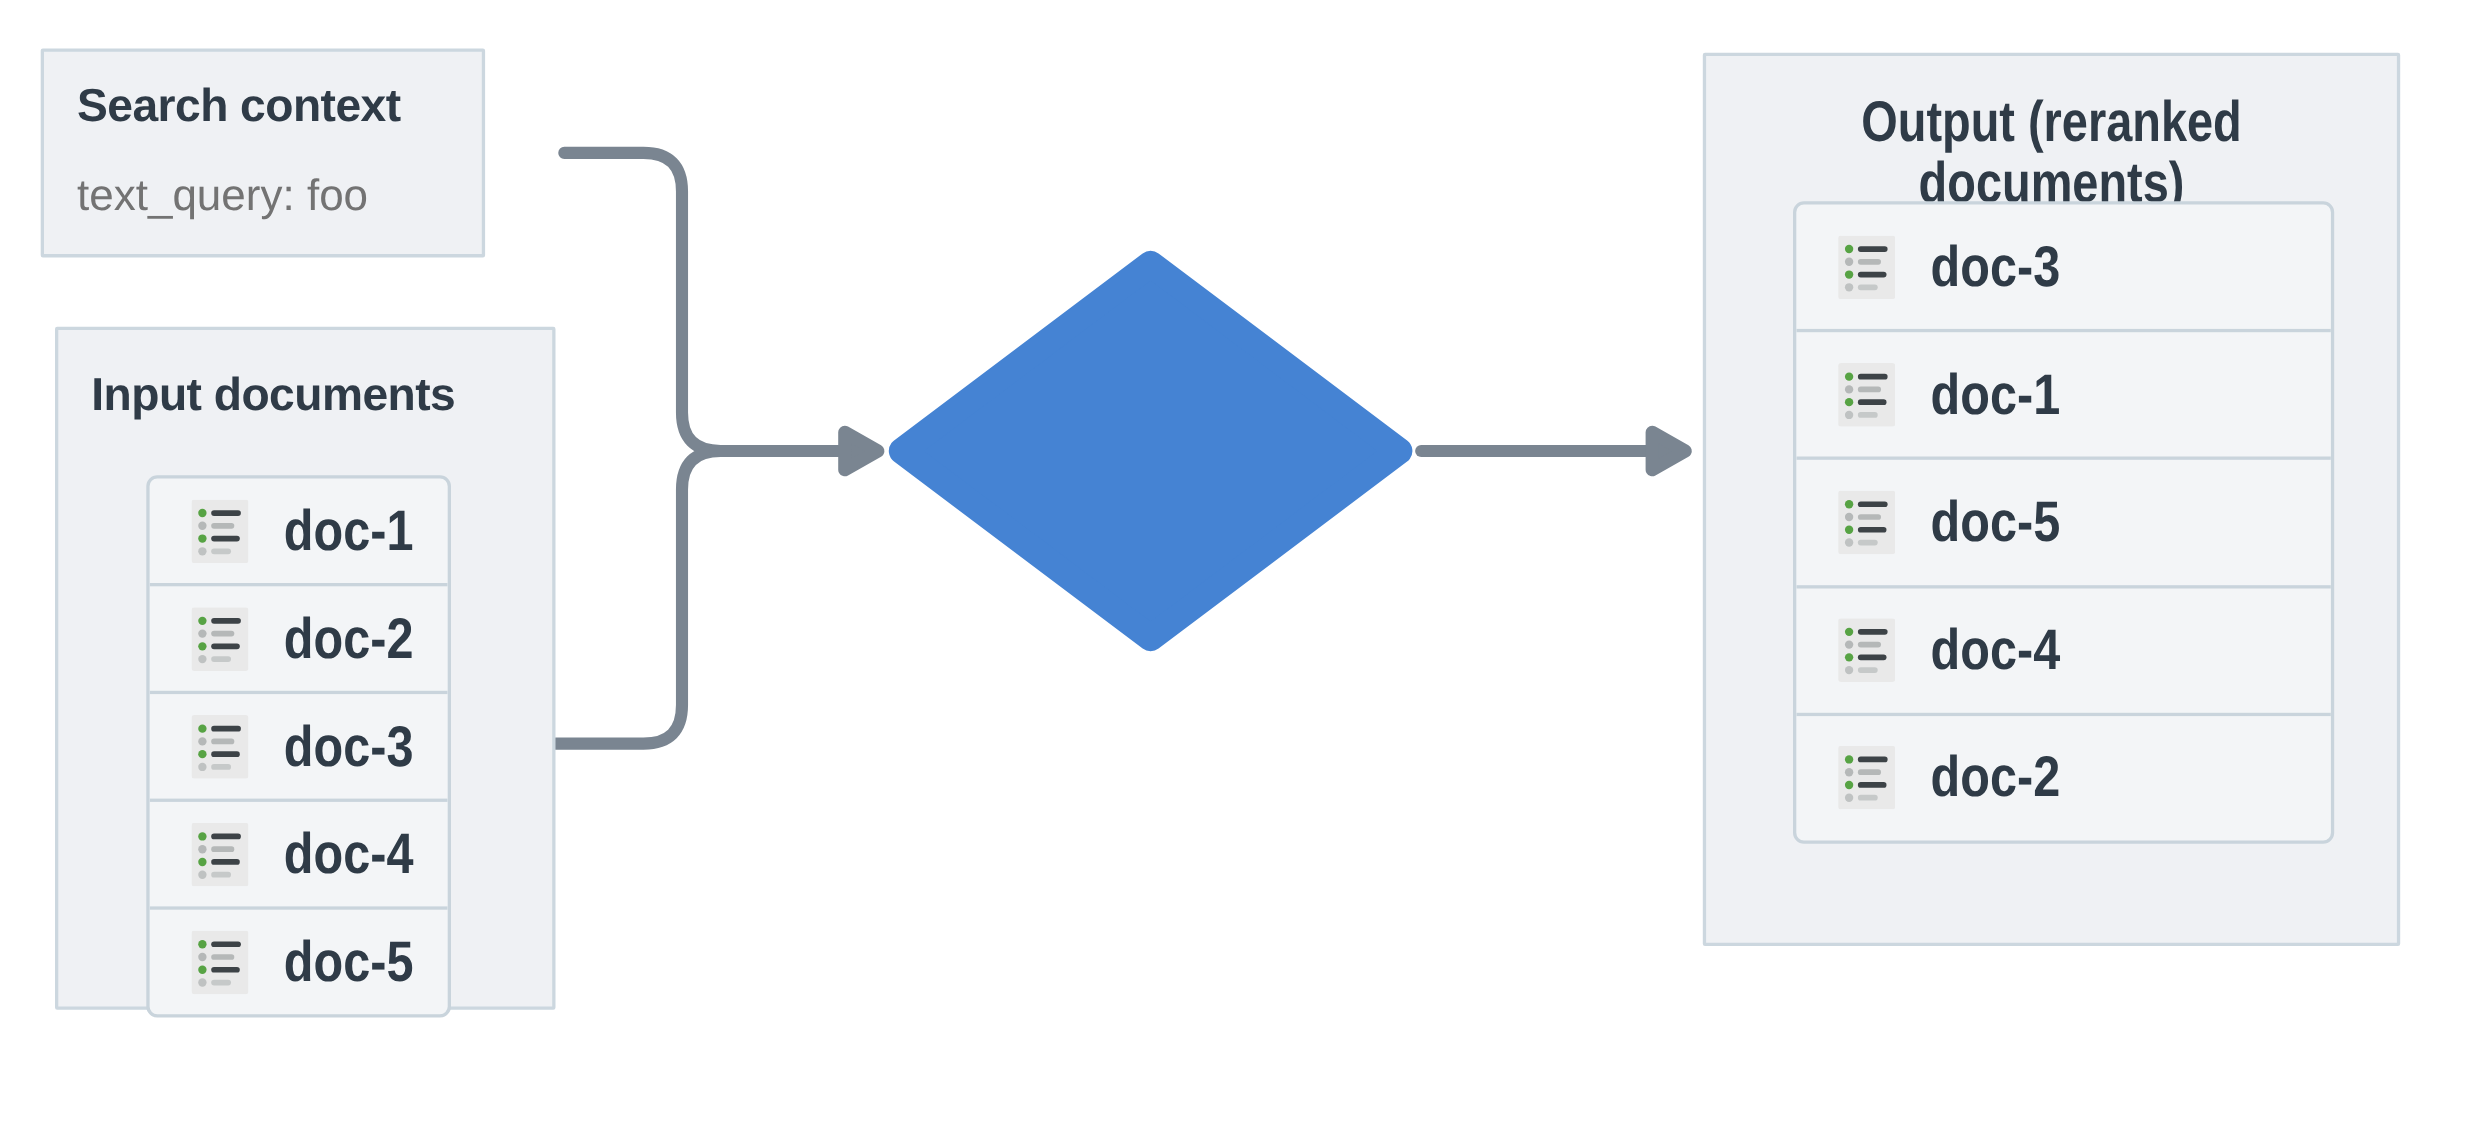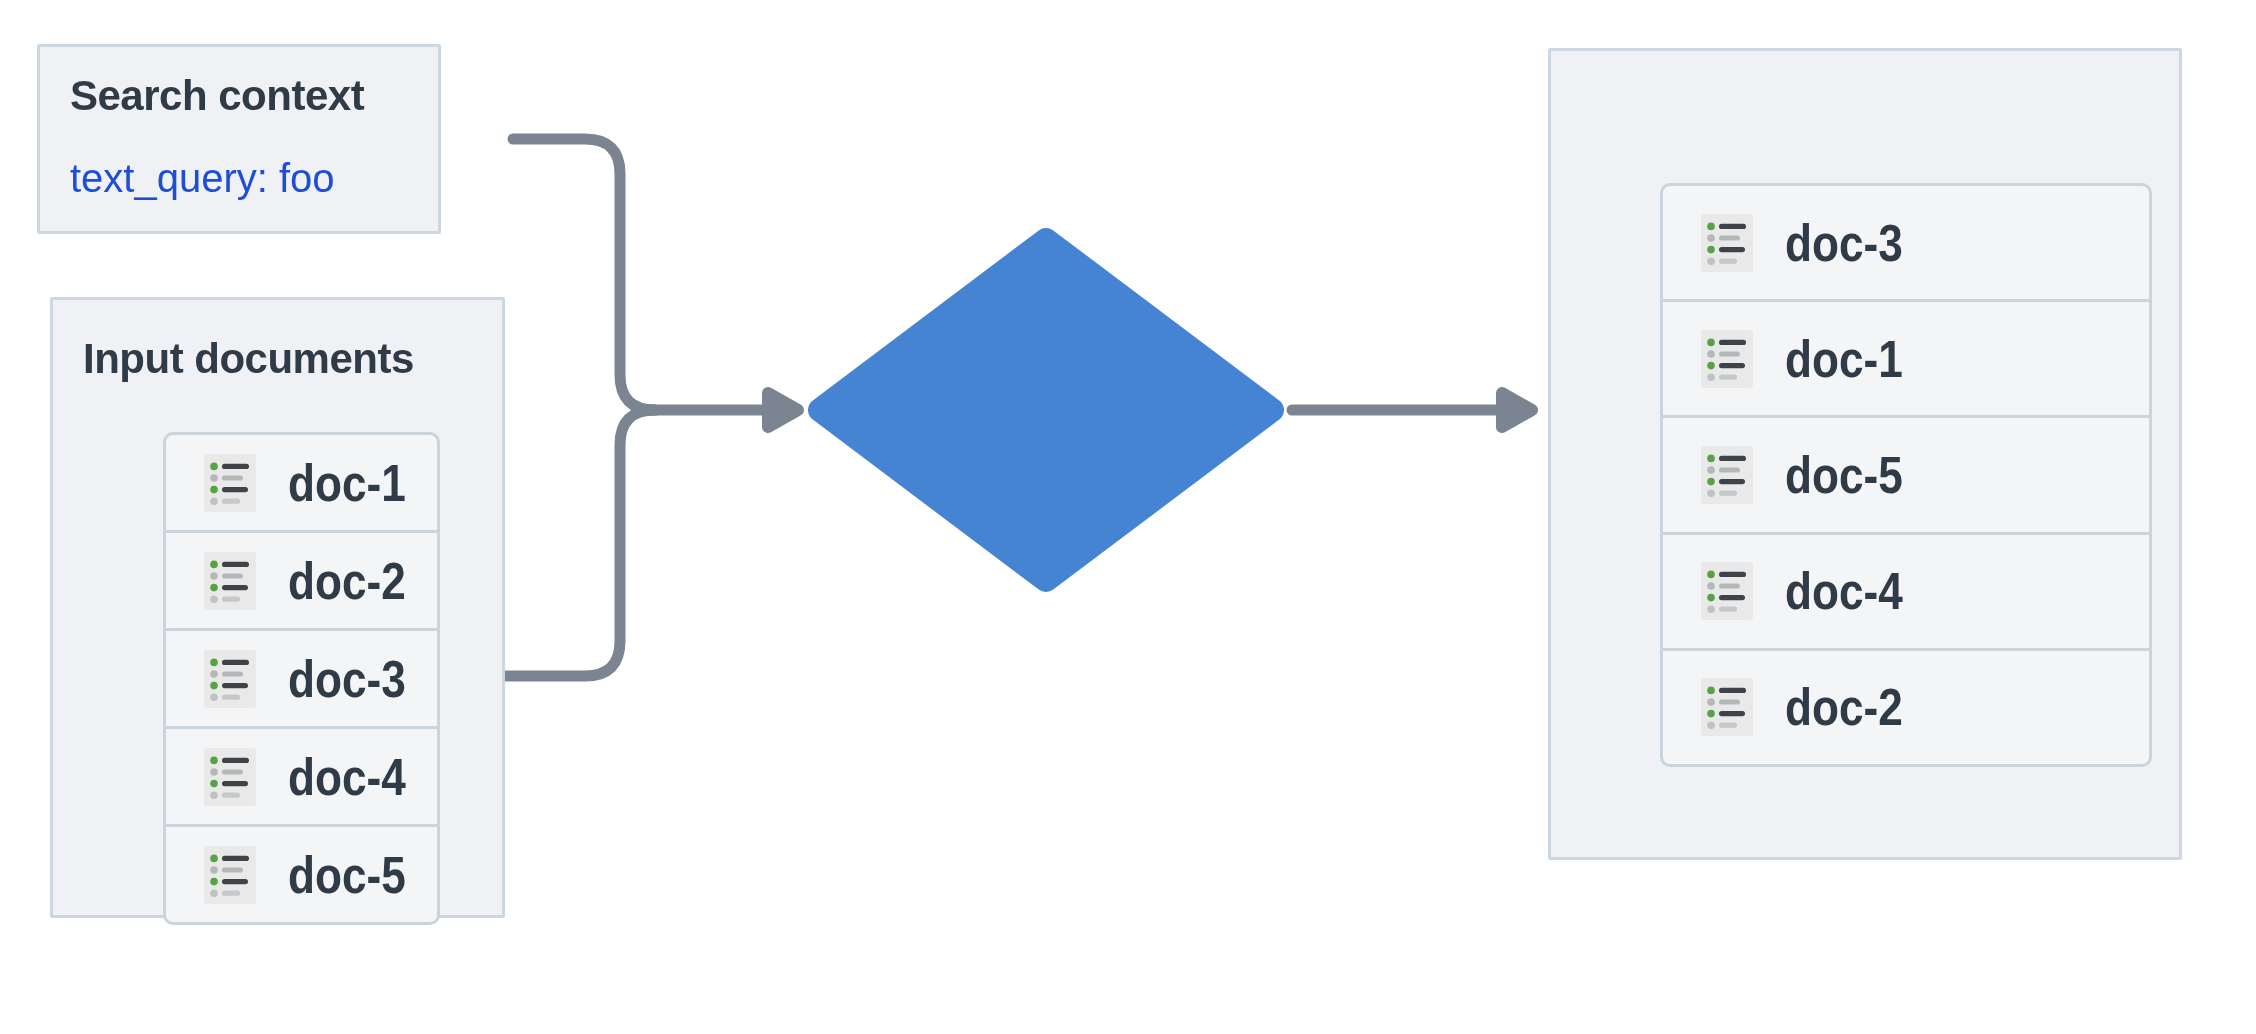--- a/index.html
+++ b/index.html
@@ -36,21 +36,21 @@
     font-weight: bold;
     letter-spacing: -0.5px;
     color: #2f3b47;
     line-height: 46px;
   }
   .search-box { left: 37px; top: 44px; width: 404px; height: 190px; padding: 26px 0 0 30px; }
   .search-box .query-text {
     margin-top: 34px;
     font-size: 40px;
     font-weight: normal;
-    color: #1d4ed8;
+    color: #737373;
     line-height: 50px;
   }
   .input-box { left: 50px; top: 297px; width: 455px; height: 621px; padding: 36px 0 0 30px; }
   .output-box { left: 1548px; top: 48px; width: 634px; height: 812px; padding: 32px 0 0 0; }
   .output-box .box-title { text-align: center; line-height: 56px; letter-spacing: 0; }
   .cond-title {
     display: inline-block;
     font-size: 52px;
     transform: scaleX(0.82);
     transform-origin: center center;
@@ -59,21 +59,20 @@
   
   .doc-list {
     position: absolute;
     background: #f3f5f7;
     border: 3px solid #c9d4dc;
     border-radius: 10px;
     box-sizing: border-box;
     display: flex;
     flex-direction: column;
     overflow: hidden;
-    margin-left: 30px;
   }
   .input-box .doc-list { left: 80px; top: 132px; width: 277px; height: 493px; }
   .output-box .doc-list { left: 79px; top: 132px; width: 492px; height: 584px; }
   .doc-row {
     flex: 1;
     display: flex;
     align-items: center;
     padding-left: 38px;
     box-sizing: border-box;
   }
@@ -178,20 +177,21 @@
           </svg>
         <span class="doc-label">doc-5</span>
       </div>
     </div>
   </div>
 
   <div class="diamond-label">
   </div>
 
   <div class="box output-box">
+    <div class="box-title"><span class="cond-title">Output (reranked documents)</span></div>
     <div class="doc-list">
       <div class="doc-row">
         <svg class="doc-icon">
             <use href="#doc-icon-symbol"></use>
           </svg>
         <span class="doc-label">doc-3</span>
       </div>
       <div class="doc-row">
         <svg class="doc-icon">
             <use href="#doc-icon-symbol"></use>

